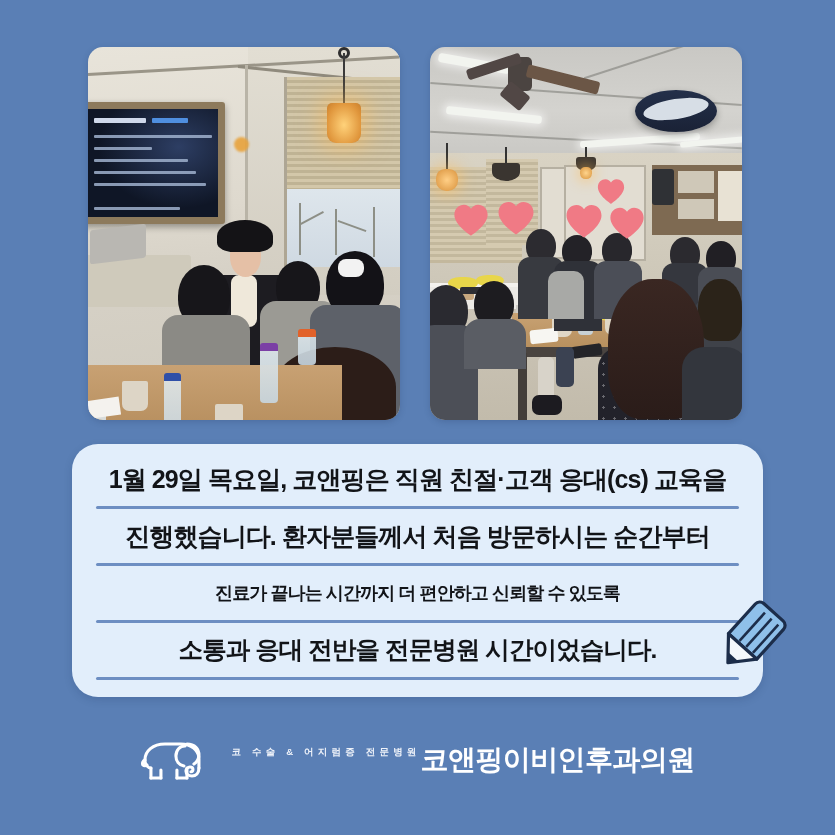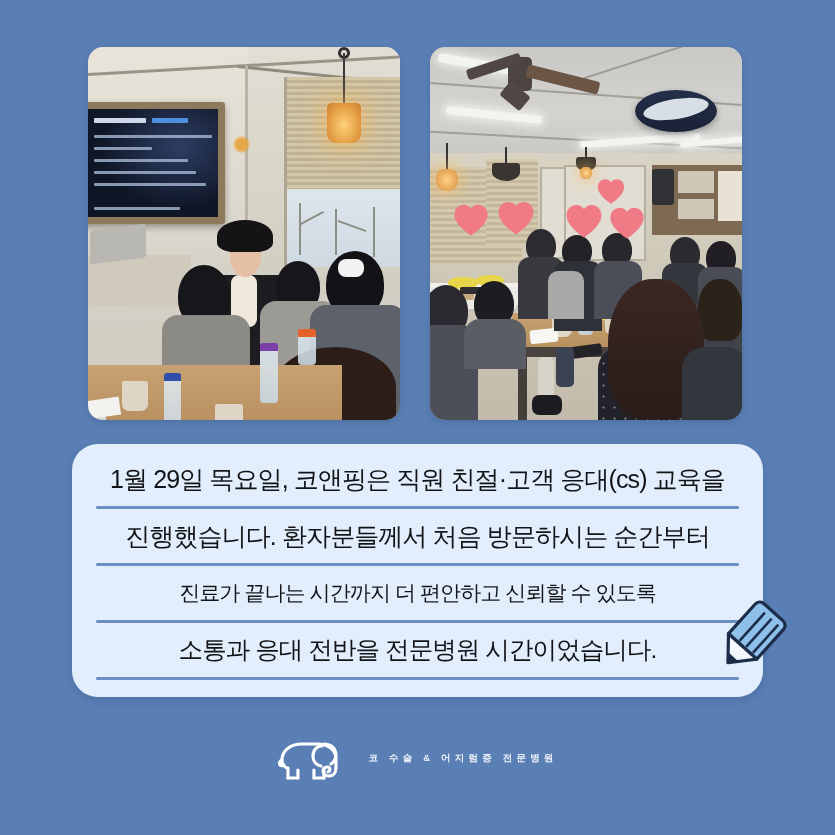--- a/index.html
+++ b/index.html
@@ -132,27 +132,27 @@
   
   .card {
     position:absolute; left:72px; top:444px; width:691px; height:253px;
     background:#e2eefb; border-radius:26px;
     box-shadow:0 3px 8px rgba(20,40,80,.16);
   }
   .card-lines { position:absolute; inset:0; padding:8px 22px 0 22px; }
   .tline {
     text-align:center;
     font-family:"Liberation Sans","DejaVu Sans",sans-serif;
-    font-weight:400; color:#121418;
+    font-weight:700; color:#121418;
     font-size:25.5px; letter-spacing:-0.9px;
     height:54px; line-height:54px; white-space:nowrap;
   }
   .tline.l1 { font-size:25px; }
   .tline.l2 { font-size:25px; }
-  .tline.l3 { font-size:21px; }
+  .tline.l3 { font-size:18px; }
   .tline.l4 { font-size:24.5px; }
   .rule { height:3px; background:#6d8ec2; border-radius:2px; margin:0 2px; }
   .pencil { position:absolute; left:715px; top:598px; width:74px; height:76px; }
   .pencil svg { width:100%; height:100%; display:block; }
 
   
   .footer { position:absolute; left:0; top:728px; width:835px; height:85px; }
   .logo-wrap { position:absolute; left:50%; top:6px; transform:translateX(-50%);
      display:flex; align-items:center; gap:13px; }
   .elephant { width:78px; height:52px; }
@@ -411,17 +411,18 @@
             <path d="M36 44h10"></path>
             <path d="M58 34c0 5-3 8-7 8-3 0-6-2-6-5 0-2 2-4 4-4 1.8 0 3 1.2 3 2.6 0 1.2-1 2.1-2 2.1"></path>
             <path d="M46 10c8 0 12 5 12 11 0 4-2 7-5 9"></path>
             <ellipse cx="57" cy="19" rx="1.7" ry="1.7" fill="#ffffff" stroke="none"></ellipse>
             <path d="M44 12c-5 0-9 4-9 10 0 5 3 9 8 10"></path>
           </g>
         </svg>
       </div>
       <div class="logo-text">
         <div class="logo-sub">코 수술 &amp; 어지럼증 전문병원</div>
+        <div class="logo-main">코앤핑이비인후과의원</div>
       </div>
     </div>
   </div>
 
 </div>
 
 </body></html>

